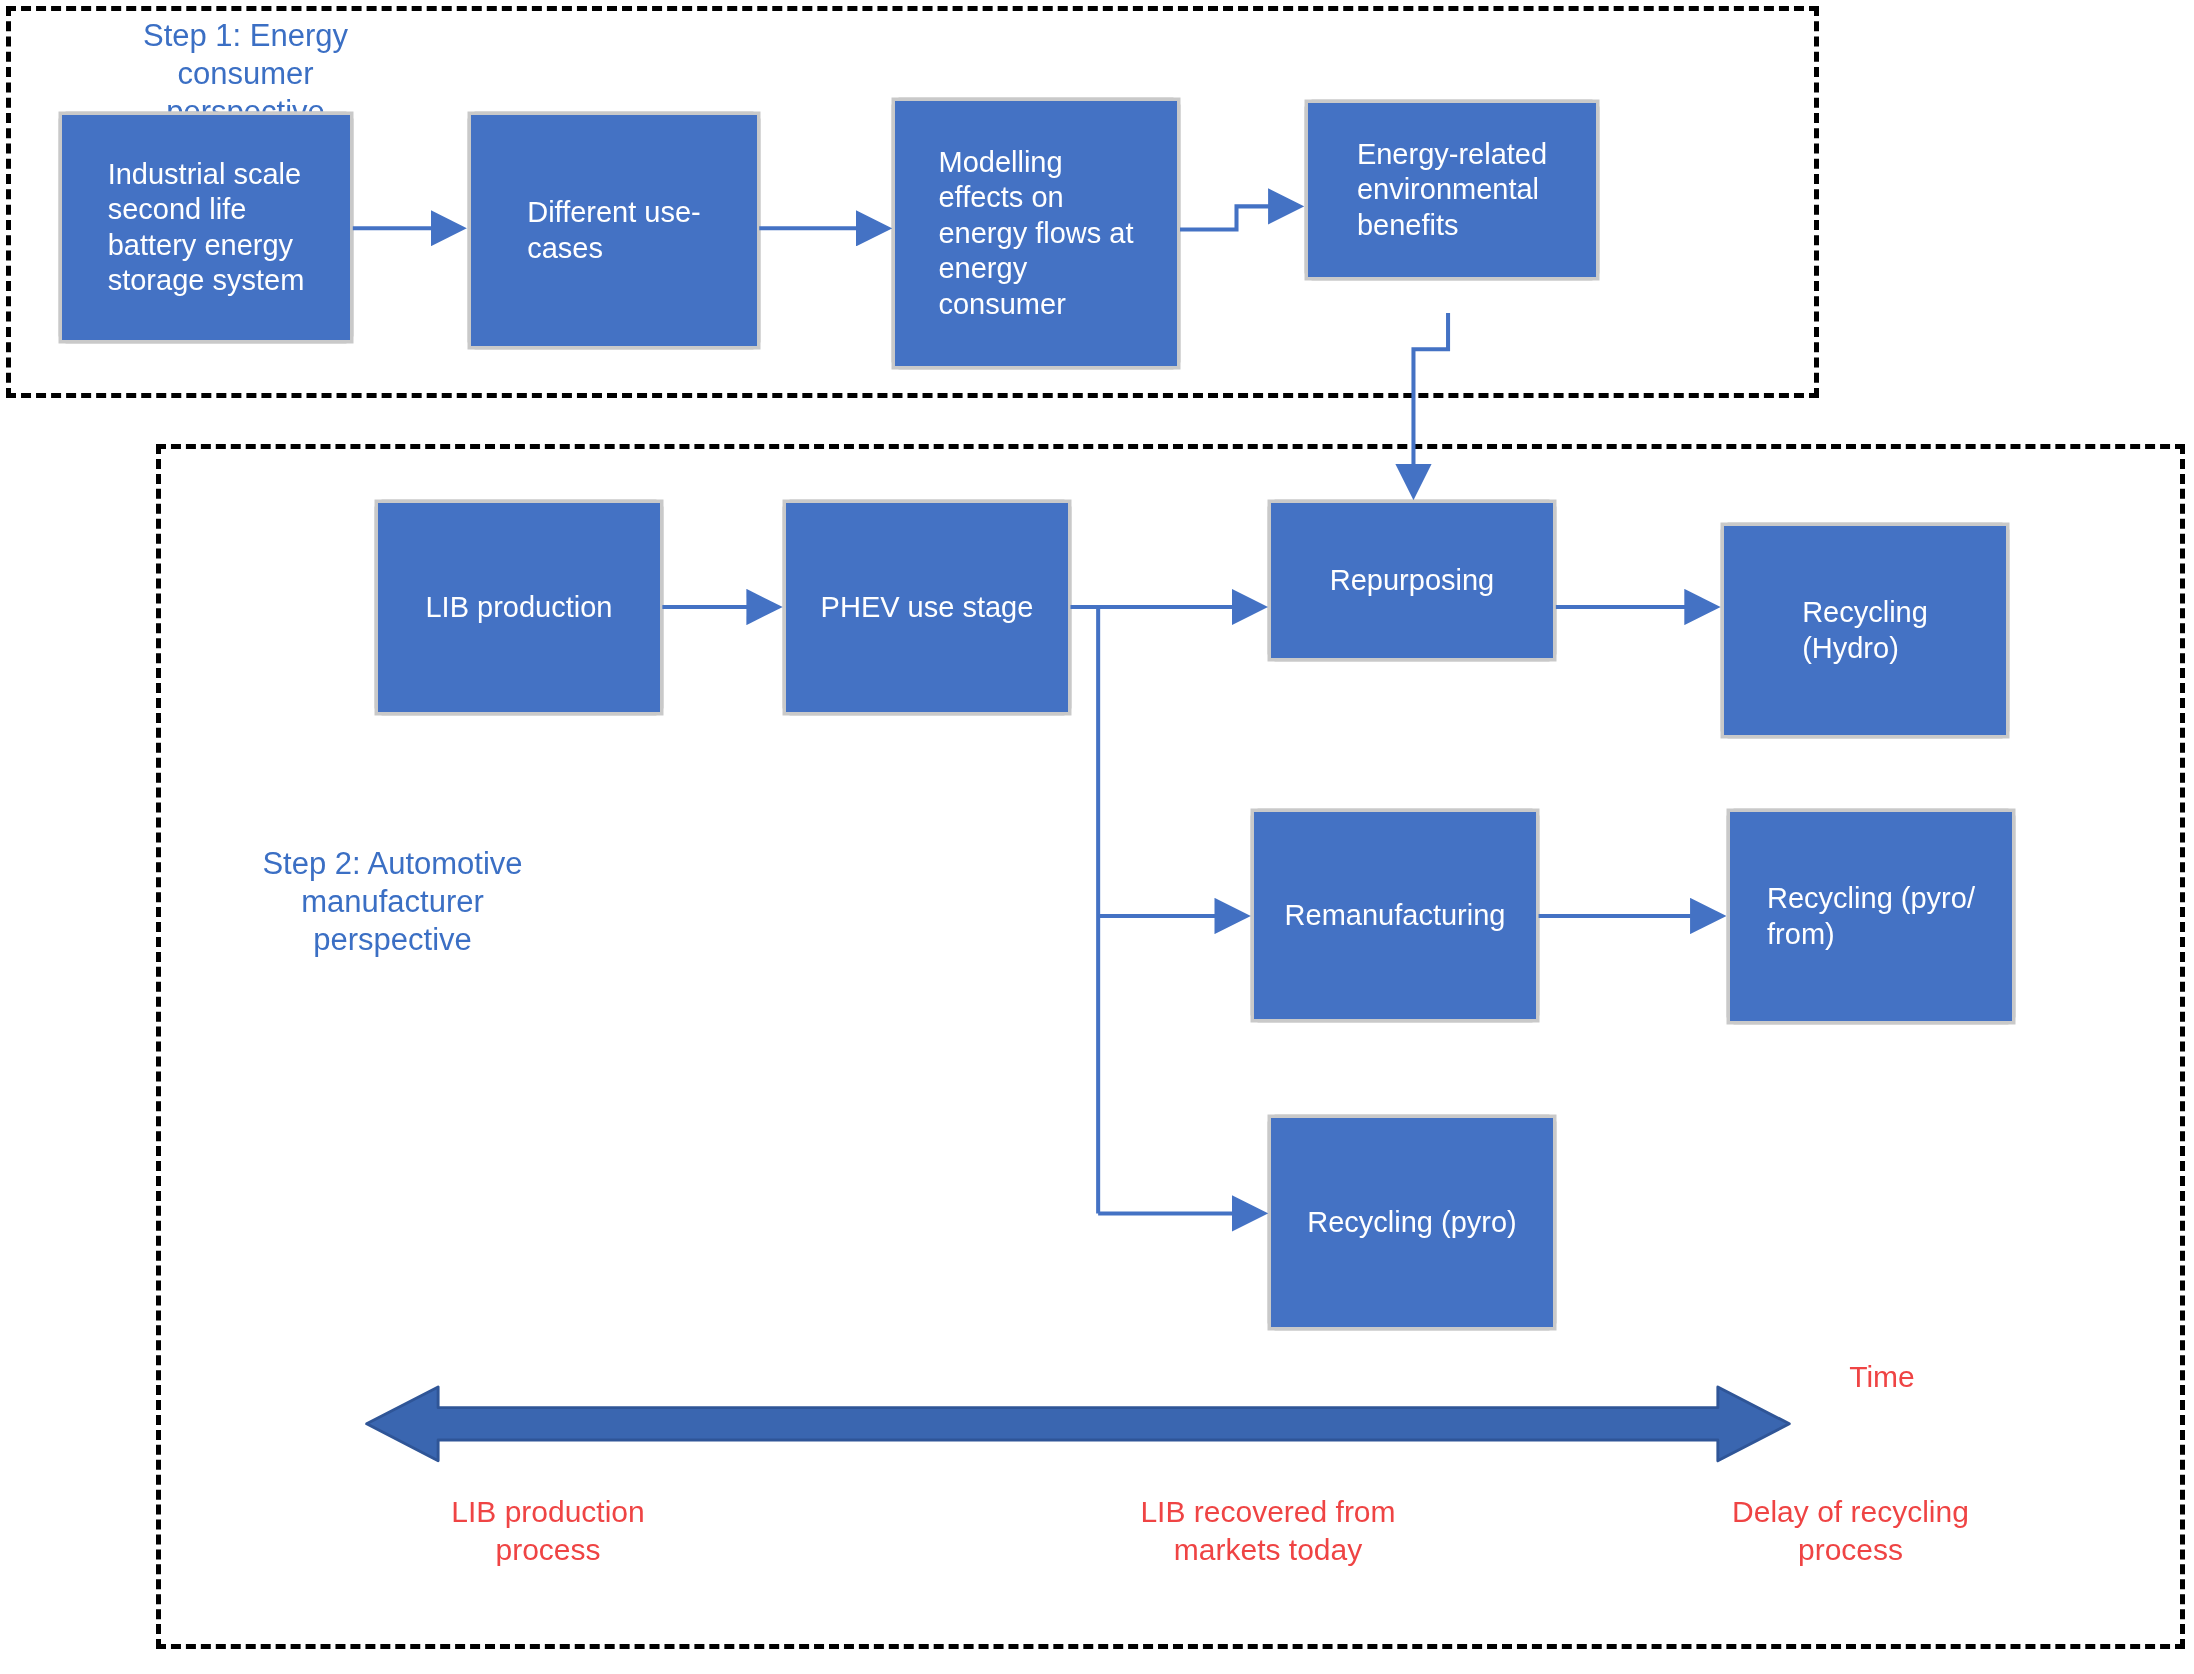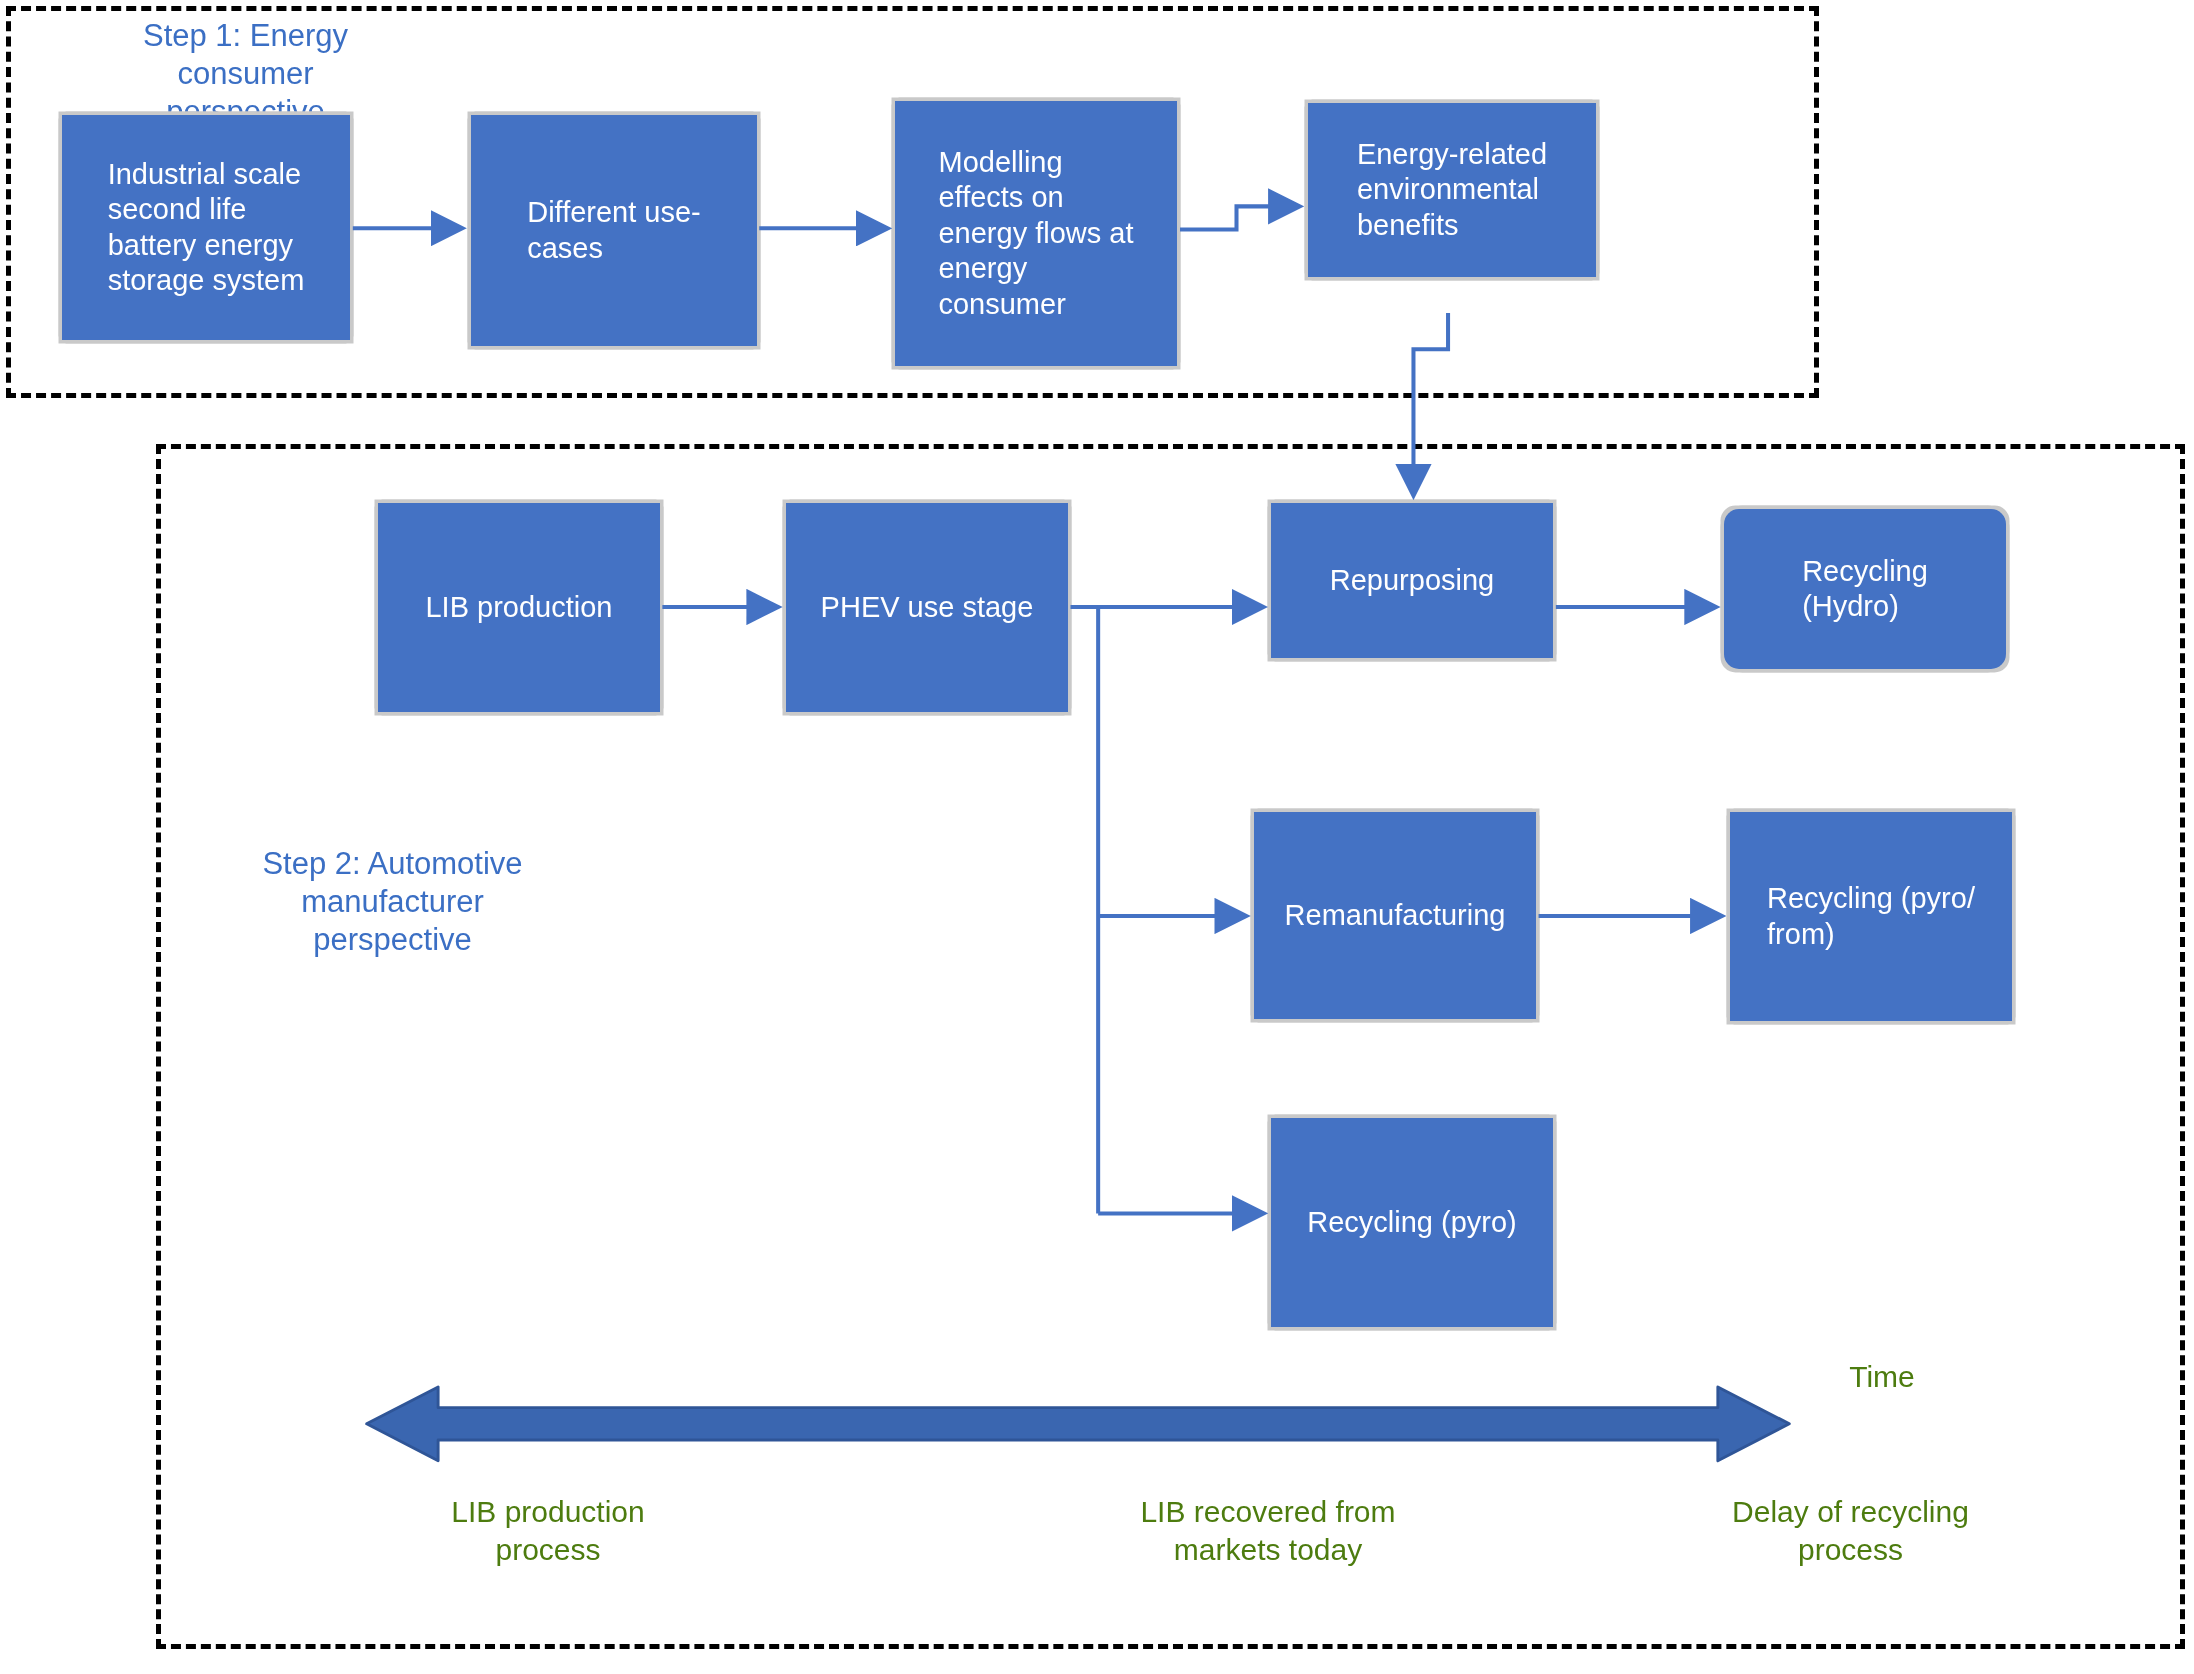--- a/index.html
+++ b/index.html
@@ -14,21 +14,21 @@
   .node{position:absolute;background:#4472C4;box-sizing:border-box;
         display:flex;align-items:center;justify-content:center;
         color:#ffffff;font-size:29px;line-height:1.22;text-align:left;
         padding:3.5px 8px;white-space:pre-line;
         box-shadow:3.5px 3.5px 0 0 #c9c9c9, -3.5px -3.5px 0 0 #c9c9c9,
                    3.5px -3.5px 0 0 #c9c9c9, -3.5px 3.5px 0 0 #c9c9c9;}
 
   svg.overlay{position:absolute;left:0;top:0;width:2194px;height:1674px;
               pointer-events:none;}
 
-  .time-label{position:absolute;color:#4d7c0f;font-size:30px;line-height:1.25;
+  .time-label{position:absolute;color:#ef4444;font-size:30px;line-height:1.25;
               text-align:center;white-space:pre-line;}
 </style>
 </head>
 <body>
 
 <div class="frame" style="left:5.8px;top:5.8px;width:1813px;height:392px;"></div>
 
 <div class="step-label" style="left:81px;top:17.3px;width:329px;">Step 1: Energy consumer
 perspective</div>
 
@@ -55,21 +55,21 @@
 <div class="step-label" style="left:231px;top:845px;width:323px;">Step 2: Automotive
 manufacturer
 perspective</div>
 
 <div class="node" style="left:378px;top:503px;width:282px;height:209px;">LIB production</div>
 
 <div class="node" style="left:786px;top:503px;width:282px;height:209px;">PHEV use stage</div>
 
 <div class="node" style="left:1271px;top:503px;width:282px;height:155px;">Repurposing</div>
 
-<div class="node" style="left:1724px;top:509px;width:282px;height:160px;border-radius:15px;">Recycling
+<div class="node" style="left:1724px;top:526px;width:282px;height:209px;">Recycling
 (Hydro)</div>
 
 <div class="node" style="left:1254px;top:812px;width:282px;height:207px;">Remanufacturing</div>
 
 <div class="node" style="left:1730px;top:812px;width:282px;height:209px;">Recycling (pyro/
 from)</div>
 
 <div class="node" style="left:1271px;top:1118px;width:282px;height:209px;">Recycling (pyro)</div>
 
 <svg class="overlay" viewBox="0 0 3806 2904">

